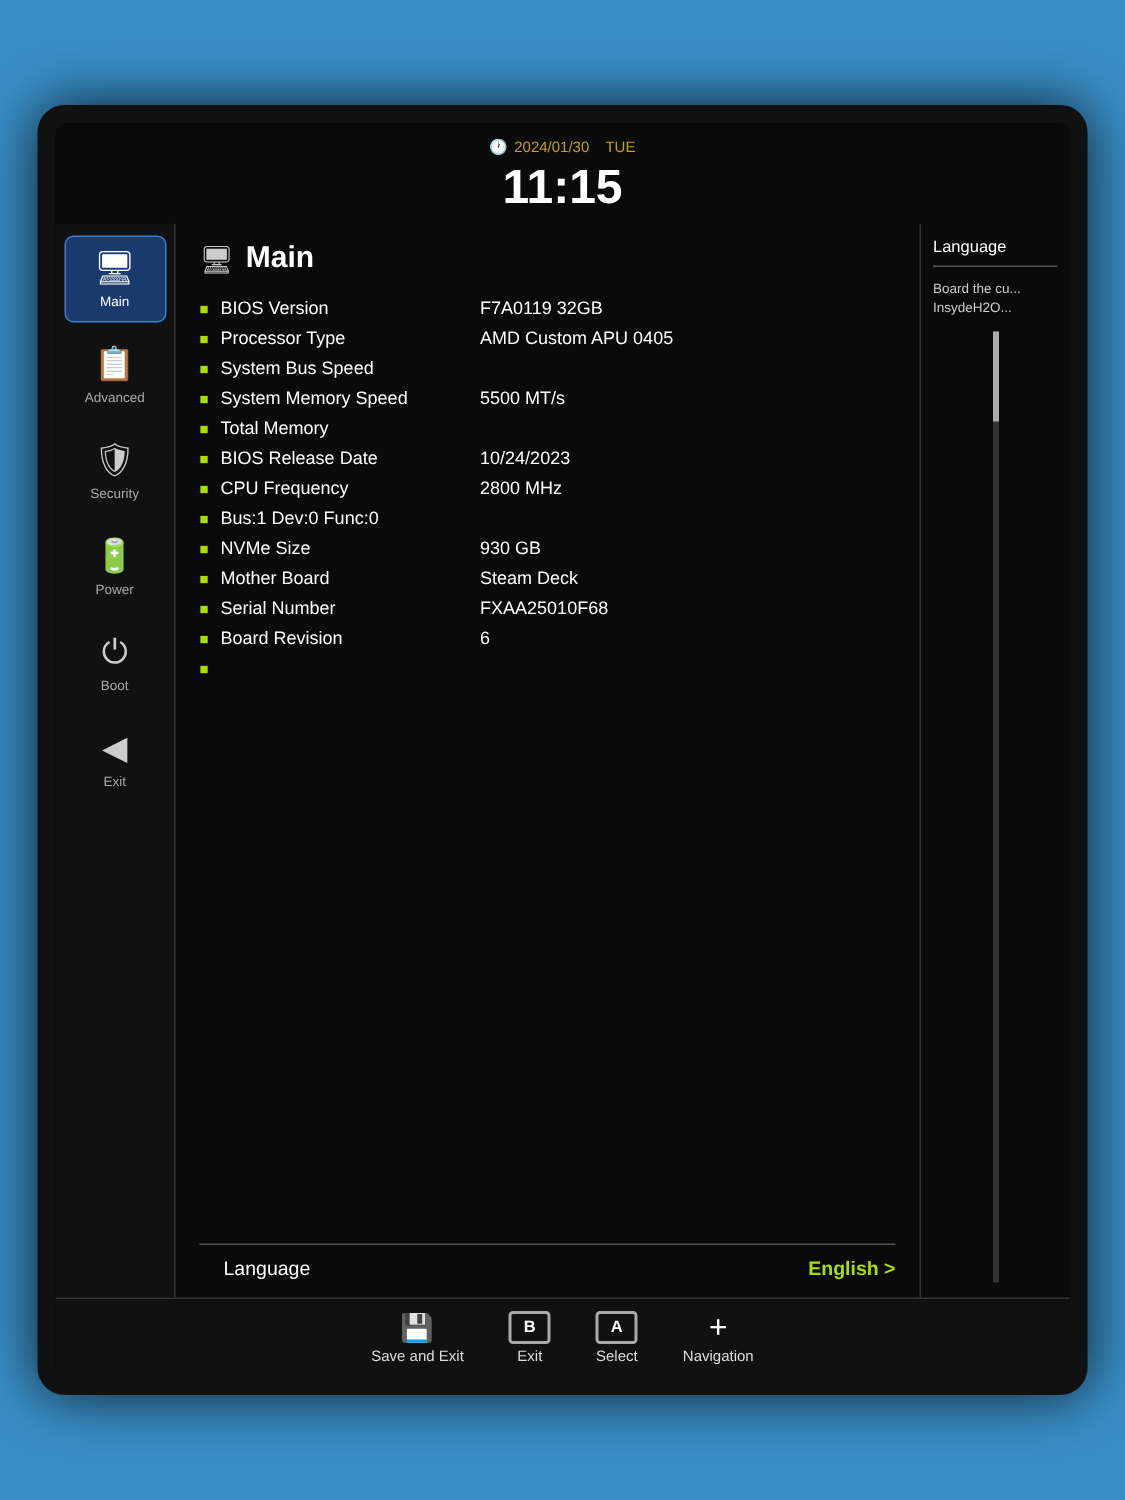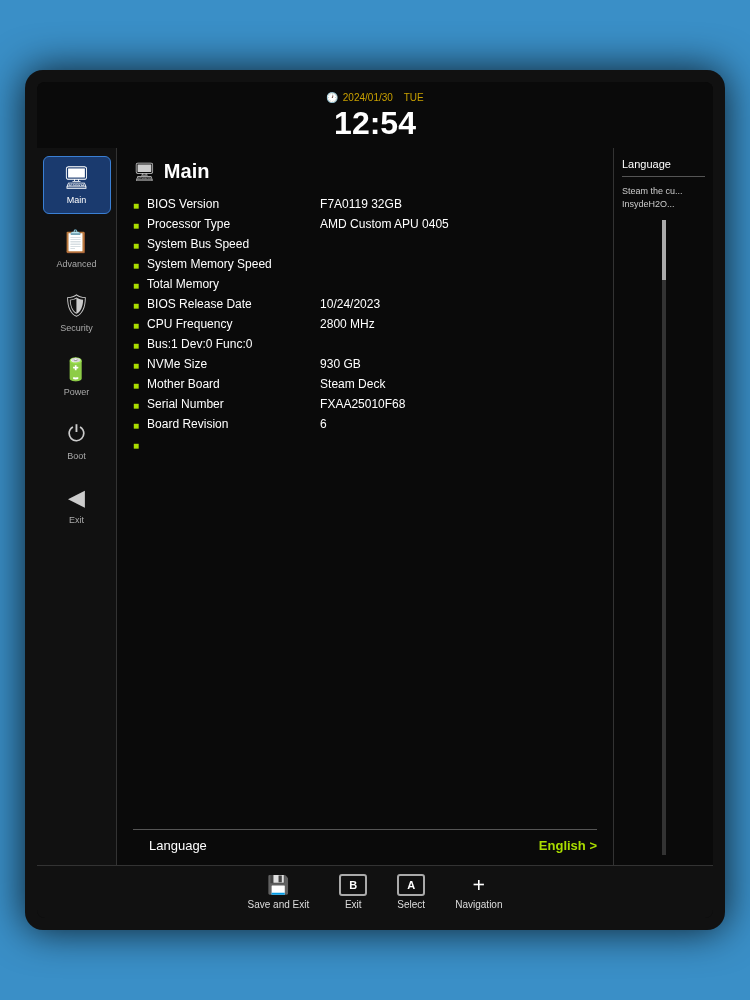--- a/index.html
+++ b/index.html
@@ -313,21 +313,21 @@
 <div class="device-frame">
   <div class="screen">
 
     <div class="top-bar">
       <div class="date-label">
         <span class="clock-icon">🕐</span>
         <span>2024/01/30</span>
         &nbsp;
         <span>TUE</span>
       </div>
-      <div class="time-display">12:54</div>
+      <div class="time-display">11:15</div>
     </div>
 
     <div class="content-area">
 
       <div class="sidebar">
 
         <div class="sidebar-item active">
           <span class="sidebar-icon">🖥</span>
           <span class="sidebar-label">Main</span>
         </div>
@@ -380,20 +380,21 @@
           </div>
 
           <div class="info-row">
             <span class="bullet">■</span>
             <span class="row-label">System Bus Speed</span>
           </div>
 
           <div class="info-row">
             <span class="bullet">■</span>
             <span class="row-label">System Memory Speed</span>
+            <span class="row-value">5500 MT/s</span>
           </div>
 
           <div class="info-row">
             <span class="bullet">■</span>
             <span class="row-label">Total Memory</span>
           </div>
 
           <div class="info-row">
             <span class="bullet">■</span>
             <span class="row-label">BIOS Release Date</span>
@@ -445,21 +446,21 @@
         <div class="language-row">
           <span class="language-label">Language</span>
           <span class="language-value">English &gt;</span>
         </div>
 
       </div>
 
       <div class="right-panel">
         <div class="right-panel-title">Language</div>
         <div class="right-panel-divider"></div>
-        <div class="right-panel-desc">Steam the cu... InsydeH2O...</div>
+        <div class="right-panel-desc">Board the cu... InsydeH2O...</div>
         <div class="scrollbar-track">
           <div class="scrollbar-thumb"></div>
         </div>
       </div>
 
     </div>
 
     <div class="bottom-bar">
 
       <div class="bottom-btn">

